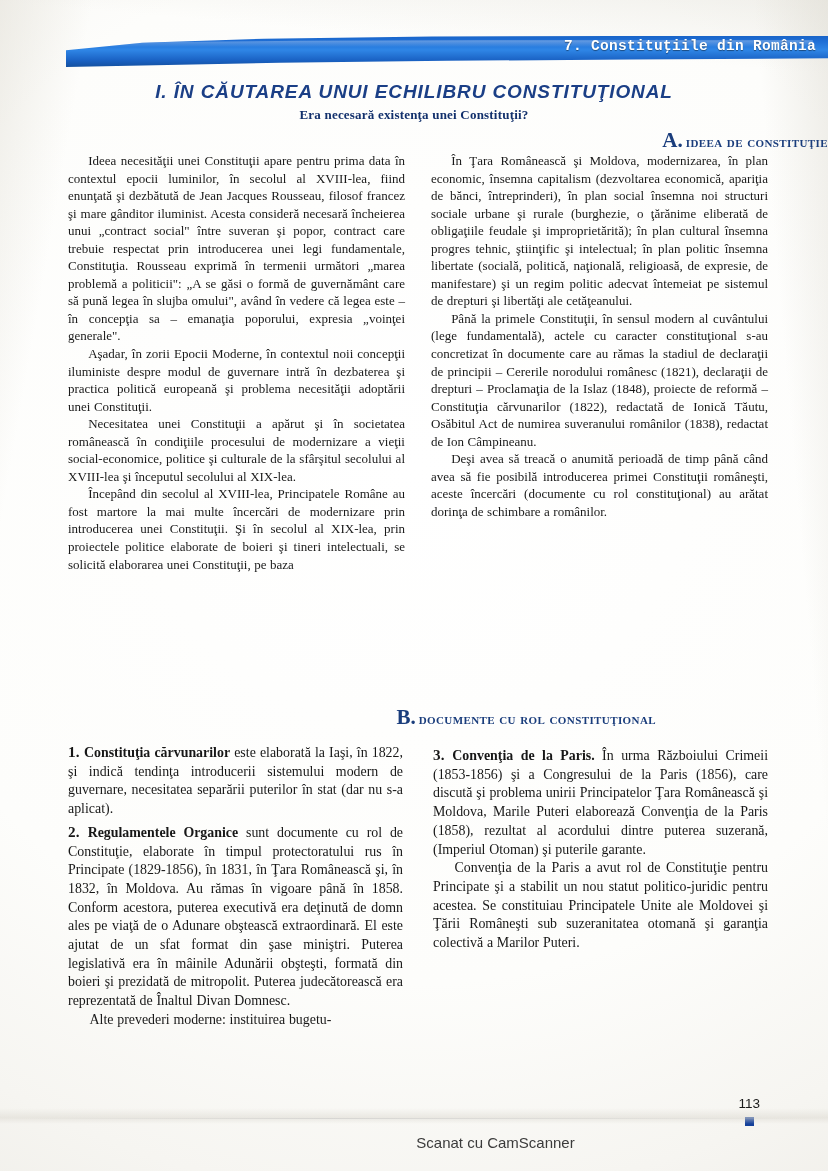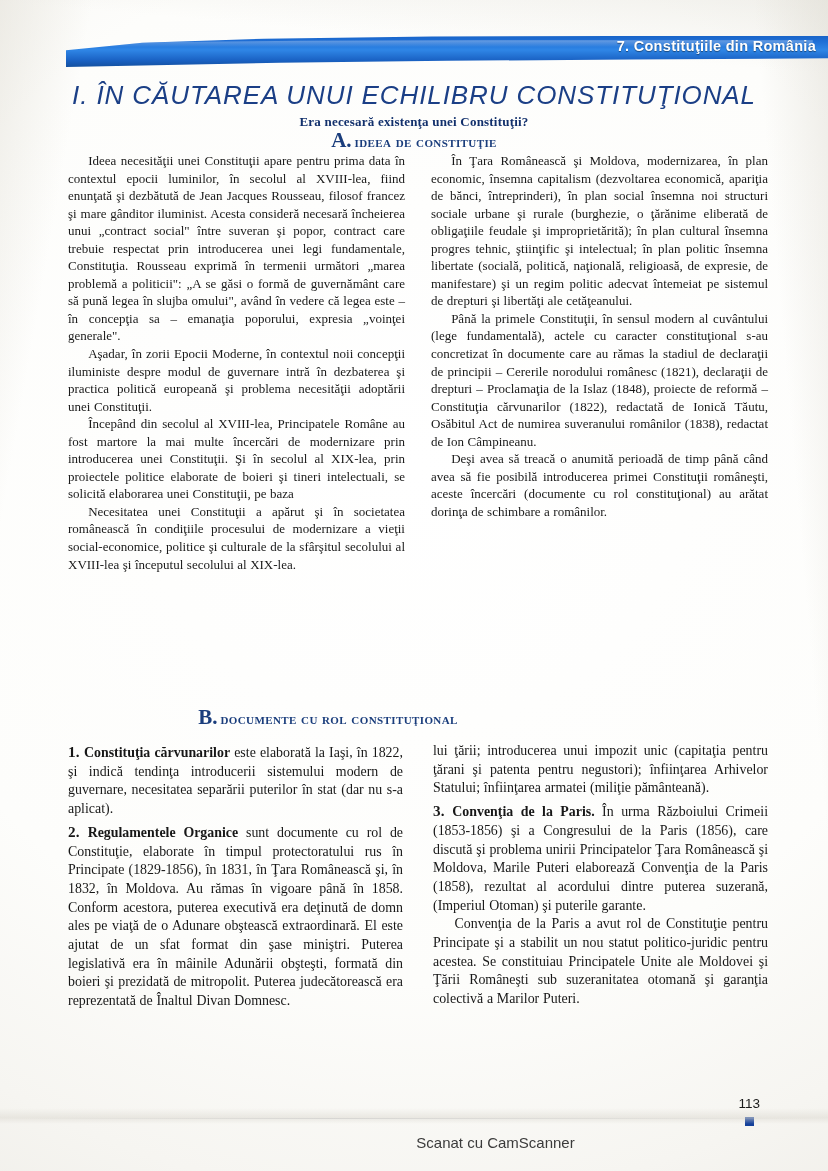--- a/index.html
+++ b/index.html
@@ -60,59 +60,59 @@
     width: 96%;
     height: 22%;
     background: linear-gradient(180deg, rgba(255,255,255,0.34), rgba(255,255,255,0));
     clip-path: polygon(0% 60%, 12% 24%, 30% 8%, 55% 0%, 100% 0%, 100% 100%, 0% 100%);
   }
   #banner-title {
     position: absolute;
     right: 12px;
     top: 4px;
     color: #ffffff;
-    font-family: Liberation Sans, sans-serif;
+    font-family: Liberation Mono, monospace;
     font-weight: bold;
     font-size: 14.5px;
     letter-spacing: 0.3px;
     text-shadow: 0 1px 1px rgba(0,0,0,0.45);
     white-space: nowrap;
   }
 
   
   #title-block {
     position: absolute;
     left: 0;
     top: 82px;
     width: 828px;
     text-align: center;
   }
   #main-title {
     color: #1b3f86;
     font-family: "Liberation Sans", sans-serif;
     font-style: italic;
-    font-weight: normal;
-    font-size: 26px;
+    font-weight: bold;
+    font-size: 19px;
     letter-spacing: 0.9px;
     line-height: 1.05;
     margin: 0;
     text-align: center;
   }
   #subtitle {
     color: #12306c;
     font-family: "Liberation Serif", serif;
     font-weight: bold;
     font-size: 13px;
     letter-spacing: 0.2px;
     margin-top: 5px;
   }
 
   
   .section-head {
-    text-align: center;
+    text-align: right;
     color: #1a3d7c;
     white-space: nowrap;
   }
   .sec-letter {
     font-family: "Liberation Serif", serif;
     font-weight: bold;
     font-size: 21px;
     vertical-align: baseline;
   }
   .sec-label {
@@ -257,41 +257,41 @@
   </div>
 
   <div id="sec-a-head" class="section-head">
     <span class="sec-letter">A.</span><span class="sec-label">Ideea de constituţie</span>
   </div>
 
   <div id="body-a" class="colwrap">
     <div class="col">
       <p>Ideea necesităţii unei Constituţii apare pentru prima data în contextul epocii luminilor, în secolul al XVIII-lea, fiind enunţată şi dezbătută de Jean Jacques Rousseau, filosof francez şi mare gânditor iluminist. Acesta consideră necesară încheierea unui „contract social" între suveran şi popor, contract care trebuie respectat prin introducerea unei legi fundamentale, Constituţia. Rousseau exprimă în termenii următori „marea problemă a politicii": „A se găsi o formă de guvernământ care să pună legea în slujba omului", având în vedere că legea este – în concepţia sa – emanaţia poporului, expresia „voinţei generale".</p>
       <p>Aşadar, în zorii Epocii Moderne, în contextul noii concepţii iluministe despre modul de guvernare intră în dezbaterea şi practica politică europeană şi problema necesităţii adoptării unei Constituţii.</p>
+      <p>Necesitatea unei Constituţii a apărut şi în societatea românească în condiţiile procesului de modernizare a vieţii social-economice, politice şi culturale de la sfârşitul secolului al XVIII-lea şi începutul secolului al XIX-lea.</p>
       <p>Începând din secolul al XVIII-lea, Principatele Române au fost martore la mai multe încercări de modernizare prin introducerea unei Constituţii. Şi în secolul al XIX-lea, prin proiectele politice elaborate de boieri şi tineri intelectuali, se solicită elaborarea unei Constituţii, pe baza</p>
-      <p>Necesitatea unei Constituţii a apărut şi în societatea românească în condiţiile procesului de modernizare a vieţii social-economice, politice şi culturale de la sfârşitul secolului al XVIII-lea şi începutul secolului al XIX-lea.</p>
     </div>
     <div class="col">
       <p>În Ţara Românească şi Moldova, modernizarea, în plan economic, însemna capitalism (dezvoltarea economică, apariţia de bănci, întreprinderi), în plan social însemna noi structuri sociale urbane şi rurale (burghezie, o ţărănime eliberată de obligaţiile feudale şi improprietărită); în plan cultural însemna progres tehnic, ştiinţific şi intelectual; în plan politic însemna libertate (socială, politică, naţională, religioasă, de expresie, de manifestare) şi un regim politic adecvat întemeiat pe sistemul de drepturi şi libertăţi ale cetăţeanului.</p>
       <p>Până la primele Constituţii, în sensul modern al cuvântului (lege fundamentală), actele cu caracter constituţional s-au concretizat în documente care au rămas la stadiul de declaraţii de principii – Cererile norodului românesc (1821), declaraţii de drepturi – Proclamaţia de la Islaz (1848), proiecte de reformă – Constituţia cărvunarilor (1822), redactată de Ionică Tăutu, Osăbitul Act de numirea suveranului românilor (1838), redactat de Ion Câmpineanu.</p>
       <p>Deşi avea să treacă o anumită perioadă de timp până când avea să fie posibilă introducerea primei Constituţii româneşti, aceste încercări (documente cu rol constituţional) au arătat dorinţa de schimbare a românilor.</p>
     </div>
   </div>
 
   <div id="sec-b-head" class="section-head">
     <span class="sec-letter">B.</span><span class="sec-label">Documente cu rol constituţional</span>
   </div>
 
   <div id="body-b" class="colwrap">
     <div class="col">
       <p class="noindent"><span class="num">1.</span> <span class="bd">Constituţia cărvunarilor</span><span> este elaborată la Iaşi, în 1822, şi indică tendinţa introducerii sistemului modern de guvernare, necesitatea separării puterilor în stat (dar nu s-a aplicat).</span></p>
       <p class="noindent para-gap"><span class="num">2.</span> <span class="bd">Regulamentele Organice</span><span> sunt documente cu rol de Constituţie, elaborate în timpul protectoratului rus în Principate (1829-1856), în 1831, în Ţara Românească şi, în 1832, în Moldova. Au rămas în vigoare până în 1858. Conform acestora, puterea executivă era deţinută de domn ales pe viaţă de o Adunare obştească extraordinară. El este ajutat de un sfat format din şase miniştri. Puterea legislativă era în mâinile Adunării obşteşti, formată din boieri şi prezidată de mitropolit. Puterea judecătorească era reprezentată de Înaltul Divan Domnesc.</span></p>
+      <p>Alte prevederi moderne: instituirea bugetu-</p>
     </div>
     <div class="col">
-      <p class="noindent">lui ţării; introducerea unui impozit unic (capitaţia pentru ţărani şi patenta pentru negustori); înfiinţarea Arhivelor Statului; înfiinţarea armatei (miliţie pământeană).</p>
       <p class="noindent para-gap"><span class="num">3.</span> <span class="bd">Convenţia de la Paris.</span><span> În urma Războiului Crimeii (1853-1856) şi a Congresului de la Paris (1856), care discută şi problema unirii Principatelor Ţara Românească şi Moldova, Marile Puteri elaborează Convenţia de la Paris (1858), rezultat al acordului dintre puterea suzerană, (Imperiul Otoman) şi puterile garante.</span></p>
       <p>Convenţia de la Paris a avut rol de Constituţie pentru Principate şi a stabilit un nou statut politico-juridic pentru acestea. Se constituiau Principatele Unite ale Moldovei şi Ţării Româneşti sub suzeranitatea otomană şi garanţia colectivă a Marilor Puteri.</p>
     </div>
   </div>
 
   <div id="page-number">
     <span>113</span>
     <span id="page-num-marker"></span>
   </div>
 

